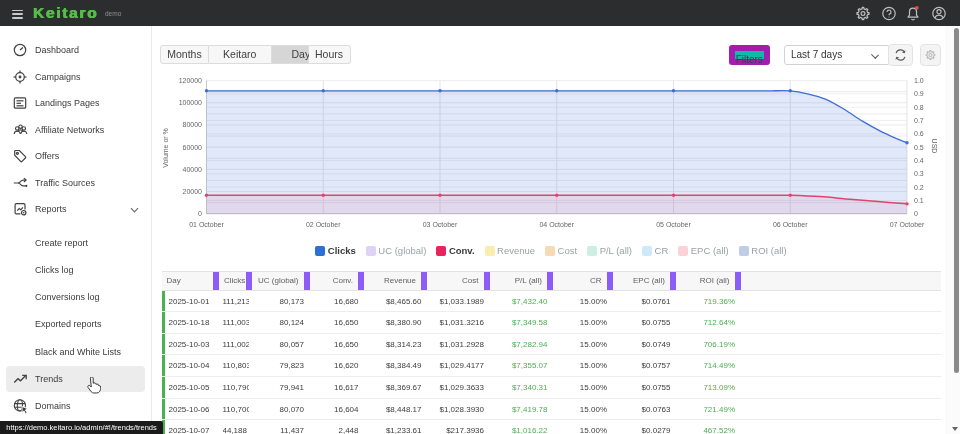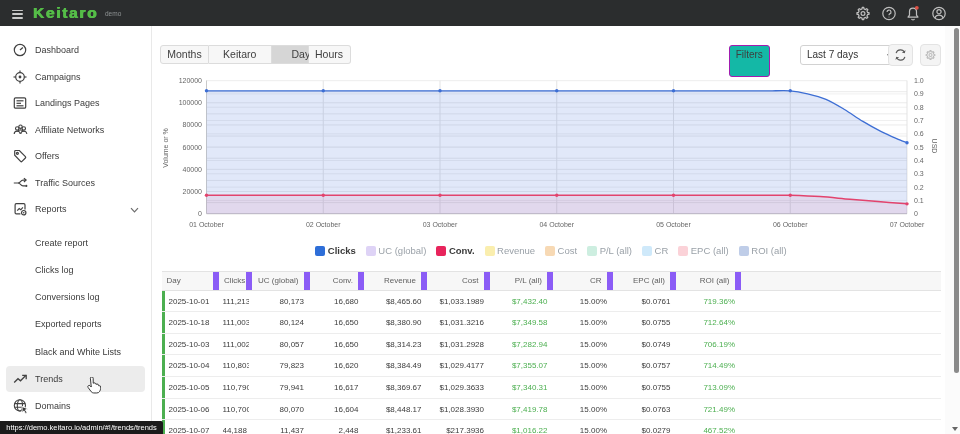--- a/index.html
+++ b/index.html
@@ -19,22 +19,22 @@
 .mi .txt{position:absolute;left:35px;top:50%;transform:translateY(-50%);font-size:9px;color:#3b3b3b;}
 .mi svg{position:absolute;left:12.5px;top:50%;transform:translateY(-50%);}
 #trendhl{position:absolute;left:6px;top:366px;width:139px;height:26px;background:#ececec;border-radius:4px;}
 
 .tab{float:left;height:19.5px;line-height:17.5px;font-size:10.5px;color:#3f3f3f;background:#f7f7f7;border:1px solid #dcdcdc;border-left:none;text-align:center;}
 #tabs{position:absolute;left:160px;top:44.5px;height:20px;text-decoration:underline;}
 #tabs .tab:first-child{border-left:1px solid #dcdcdc;border-radius:3px 0 0 3px;}
 #tabs .tab:last-child{border-radius:0 3px 3px 0;}
 .tab.active{background:#d6d6d6;padding-left:20px;}
 
-#filters{position:absolute;left:728.5px;top:45px;width:41.5px;height:32px;background:#14b8a6;border:1px solid #a21caf;border-radius:3px;font-size:10px;color:#3f3f3f;text-align:center;line-height:18px;}
-#sel{position:absolute;left:800px;top:45px;width:106px;height:20px;background:#fff;border:1px solid #d2d2d2;border-radius:3px;font-size:10px;color:#333;line-height:18px;padding-left:6px;}
+#filters{position:absolute;left:728.5px;top:45px;width:41.5px;height:20px;background:#14b8a6;border:6px solid #a21caf;border-radius:3px;font-size:10px;color:#3f3f3f;text-align:center;line-height:18px;}
+#sel{position:absolute;left:784px;top:45px;width:106px;height:20px;background:#fff;border:1px solid #d2d2d2;border-radius:3px;font-size:10px;color:#333;line-height:18px;padding-left:6px;}
 #sel .chev{position:absolute;right:11px;top:6px;width:6px;height:6px;border-right:1.4px solid #555;border-bottom:1.4px solid #555;transform:rotate(45deg) scale(1,0.85);}
 .sqbtn{position:absolute;top:44px;height:22px;background:#f4f4f4;border:1px solid #e3e3e3;border-radius:4px;}
 
 #legend{position:absolute;left:161px;top:242px;width:780px;height:17px;display:flex;justify-content:center;align-items:center;}
 #legend .it{display:flex;align-items:center;margin:0 5px;}
 #legend .sq{width:10px;height:10px;border-radius:2px;margin-right:2.5px;}
 #legend .lb{font-size:9.5px;color:#9aa1a8;}
 #legend .lb.on{color:#3a3a3a;font-weight:bold;}
 
 #table{position:absolute;left:161.5px;top:271px;width:779.5px;font-size:8px;color:#3c3c3c;}

